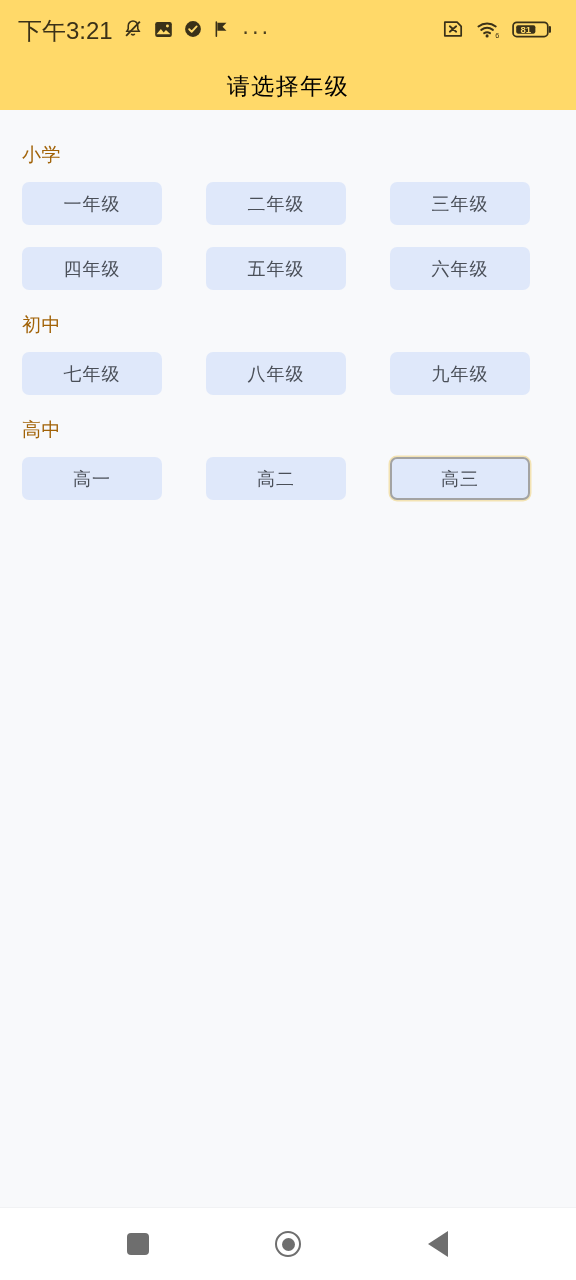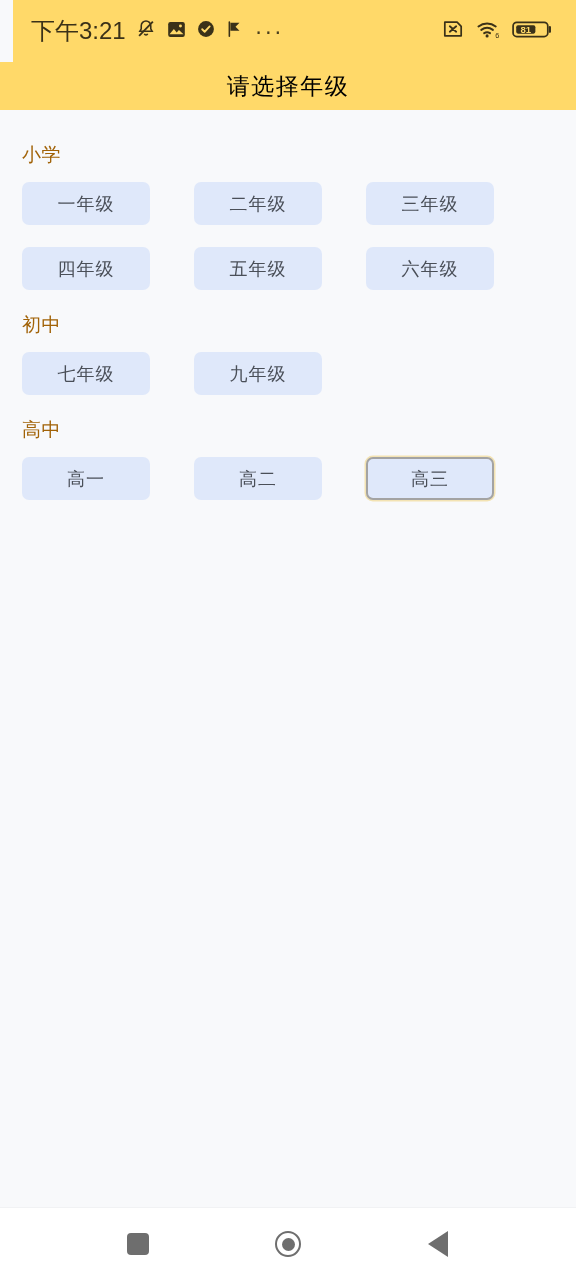--- a/index.html
+++ b/index.html
@@ -23,21 +23,20 @@
 
   
   .statusbar {
     height: 62px;
     background: #ffd969;
     display: flex;
     align-items: center;
     justify-content: space-between;
     padding: 0 22px 0 18px;
     flex: 0 0 auto;
-    margin-left: 13px;
   }
   .status-left {
     display: flex;
     align-items: center;
     gap: 9px;
   }
   .status-clock {
     font-size: 24px;
     color: #3a3118;
     letter-spacing: 0px;
@@ -86,21 +85,21 @@
     color: #a16207;
     margin: 10px 0 14px 0;
     letter-spacing: 0.5px;
   }
   .grade-row {
     display: flex;
     gap: 44px;
     margin-bottom: 22px;
   }
   .grade-btn {
-    width: 128px;
+    width: 140px;
     height: 43px;
     background: #dfe8fa;
     border: 2px solid transparent;
     border-radius: 7px;
     display: flex;
     align-items: center;
     justify-content: center;
     font-size: 18px;
     color: #4a4f58;
     letter-spacing: 1px;
@@ -240,20 +239,21 @@
         <div class="grade-btn">三年级</div>
       </div>
       <div class="grade-row">
         <div class="grade-btn">四年级</div>
         <div class="grade-btn">五年级</div>
         <div class="grade-btn">六年级</div>
       </div>
       <div class="section-label">初中</div>
       <div class="grade-row">
         <div class="grade-btn">七年级</div>
+        <div class="grade-btn">八年级</div>
         <div class="grade-btn">九年级</div>
       </div>
       <div class="section-label">高中</div>
       <div class="grade-row">
         <div class="grade-btn">高一</div>
         <div class="grade-btn">高二</div>
         <div class="grade-btn selected">高三</div>
       </div>
     </div>
 

